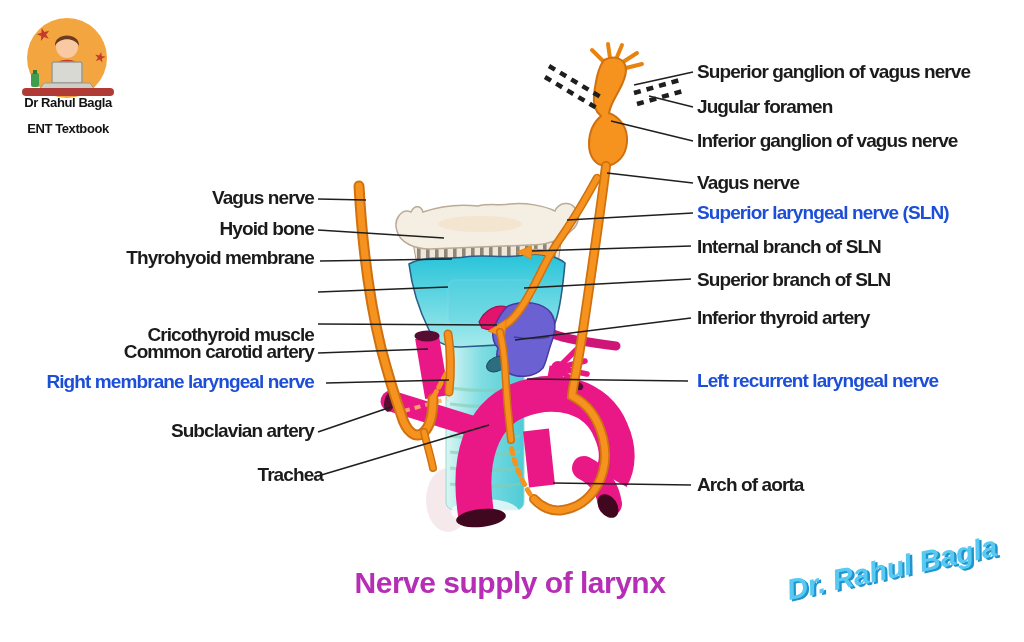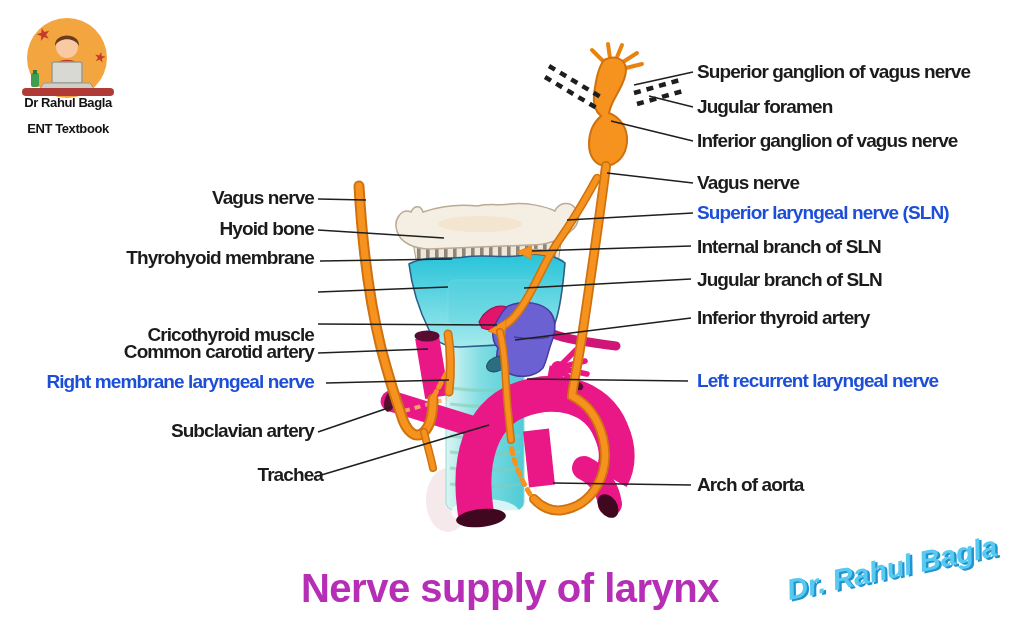--- a/index.html
+++ b/index.html
@@ -8,21 +8,21 @@
   .stage{position:absolute;inset:0;width:1024px;height:642px;}
   svg.art{position:absolute;left:0;top:0;}
   .lbl{position:absolute;white-space:nowrap;font-weight:bold;font-size:19px;line-height:22px;
        letter-spacing:-0.9px;color:#1b1b1b;}
   .lbl.blue{color:#1d4ed8;}
   .lbl-left{left:0;width:314px;text-align:right;}
   .lbl-right{left:697px;text-align:right;}
   .logo-text{position:absolute;left:6px;width:124px;text-align:center;font-weight:bold;
        font-size:13px;line-height:15px;color:#131313;letter-spacing:-0.4px;}
   .title{position:absolute;left:300px;top:566px;width:420px;text-align:center;
-       font-size:40px;font-weight:bold;letter-spacing:-0.5px;color:#b52eb5;}
+       font-size:30px;font-weight:bold;letter-spacing:-0.5px;color:#b52eb5;}
   .signature{position:absolute;left:762px;top:552px;width:260px;text-align:center;
        font-size:29px;font-weight:bold;font-style:italic;color:#58c9f1;
        transform:rotate(-12deg);text-shadow:2px 2px 0 #1e95cf;}
 </style>
 </head>
 <body>
 
 <div class="stage">
 
   <svg class="art" width="1024" height="642" viewBox="0 0 1024 642">
@@ -212,21 +212,21 @@
   <div class="lbl lbl-left blue" style="top:371px;">Right membrane laryngeal nerve</div>
   <div class="lbl lbl-left" style="top:420px;">Subclavian artery</div>
   <div class="lbl lbl-left" style="top:464px;padding-left:9px;">Trachea</div>
 
   <div class="lbl lbl-right" style="top:61px;">Superior ganglion of vagus nerve</div>
   <div class="lbl lbl-right" style="top:96px;">Jugular foramen</div>
   <div class="lbl lbl-right" style="top:130px;">Inferior ganglion of vagus nerve</div>
   <div class="lbl lbl-right" style="top:172px;">Vagus nerve</div>
   <div class="lbl lbl-right blue" style="top:202px;">Superior laryngeal nerve (SLN)</div>
   <div class="lbl lbl-right" style="top:236px;">Internal branch of SLN</div>
-  <div class="lbl lbl-right" style="top:269px;">Jugular branch of SLN</div>
+  <div class="lbl lbl-right" style="top:269px;">Superior branch of SLN</div>
   <div class="lbl lbl-right" style="top:307px;">Inferior thyroid artery</div>
   <div class="lbl lbl-right blue" style="top:370px;">Left recurrent laryngeal nerve</div>
   <div class="lbl lbl-right" style="top:474px;">Arch of aorta</div>
 
   <div class="title">Nerve supply of larynx</div>
   <div class="signature">Dr. Rahul Bagla</div>
 
 </div>
 
 </body></html>

